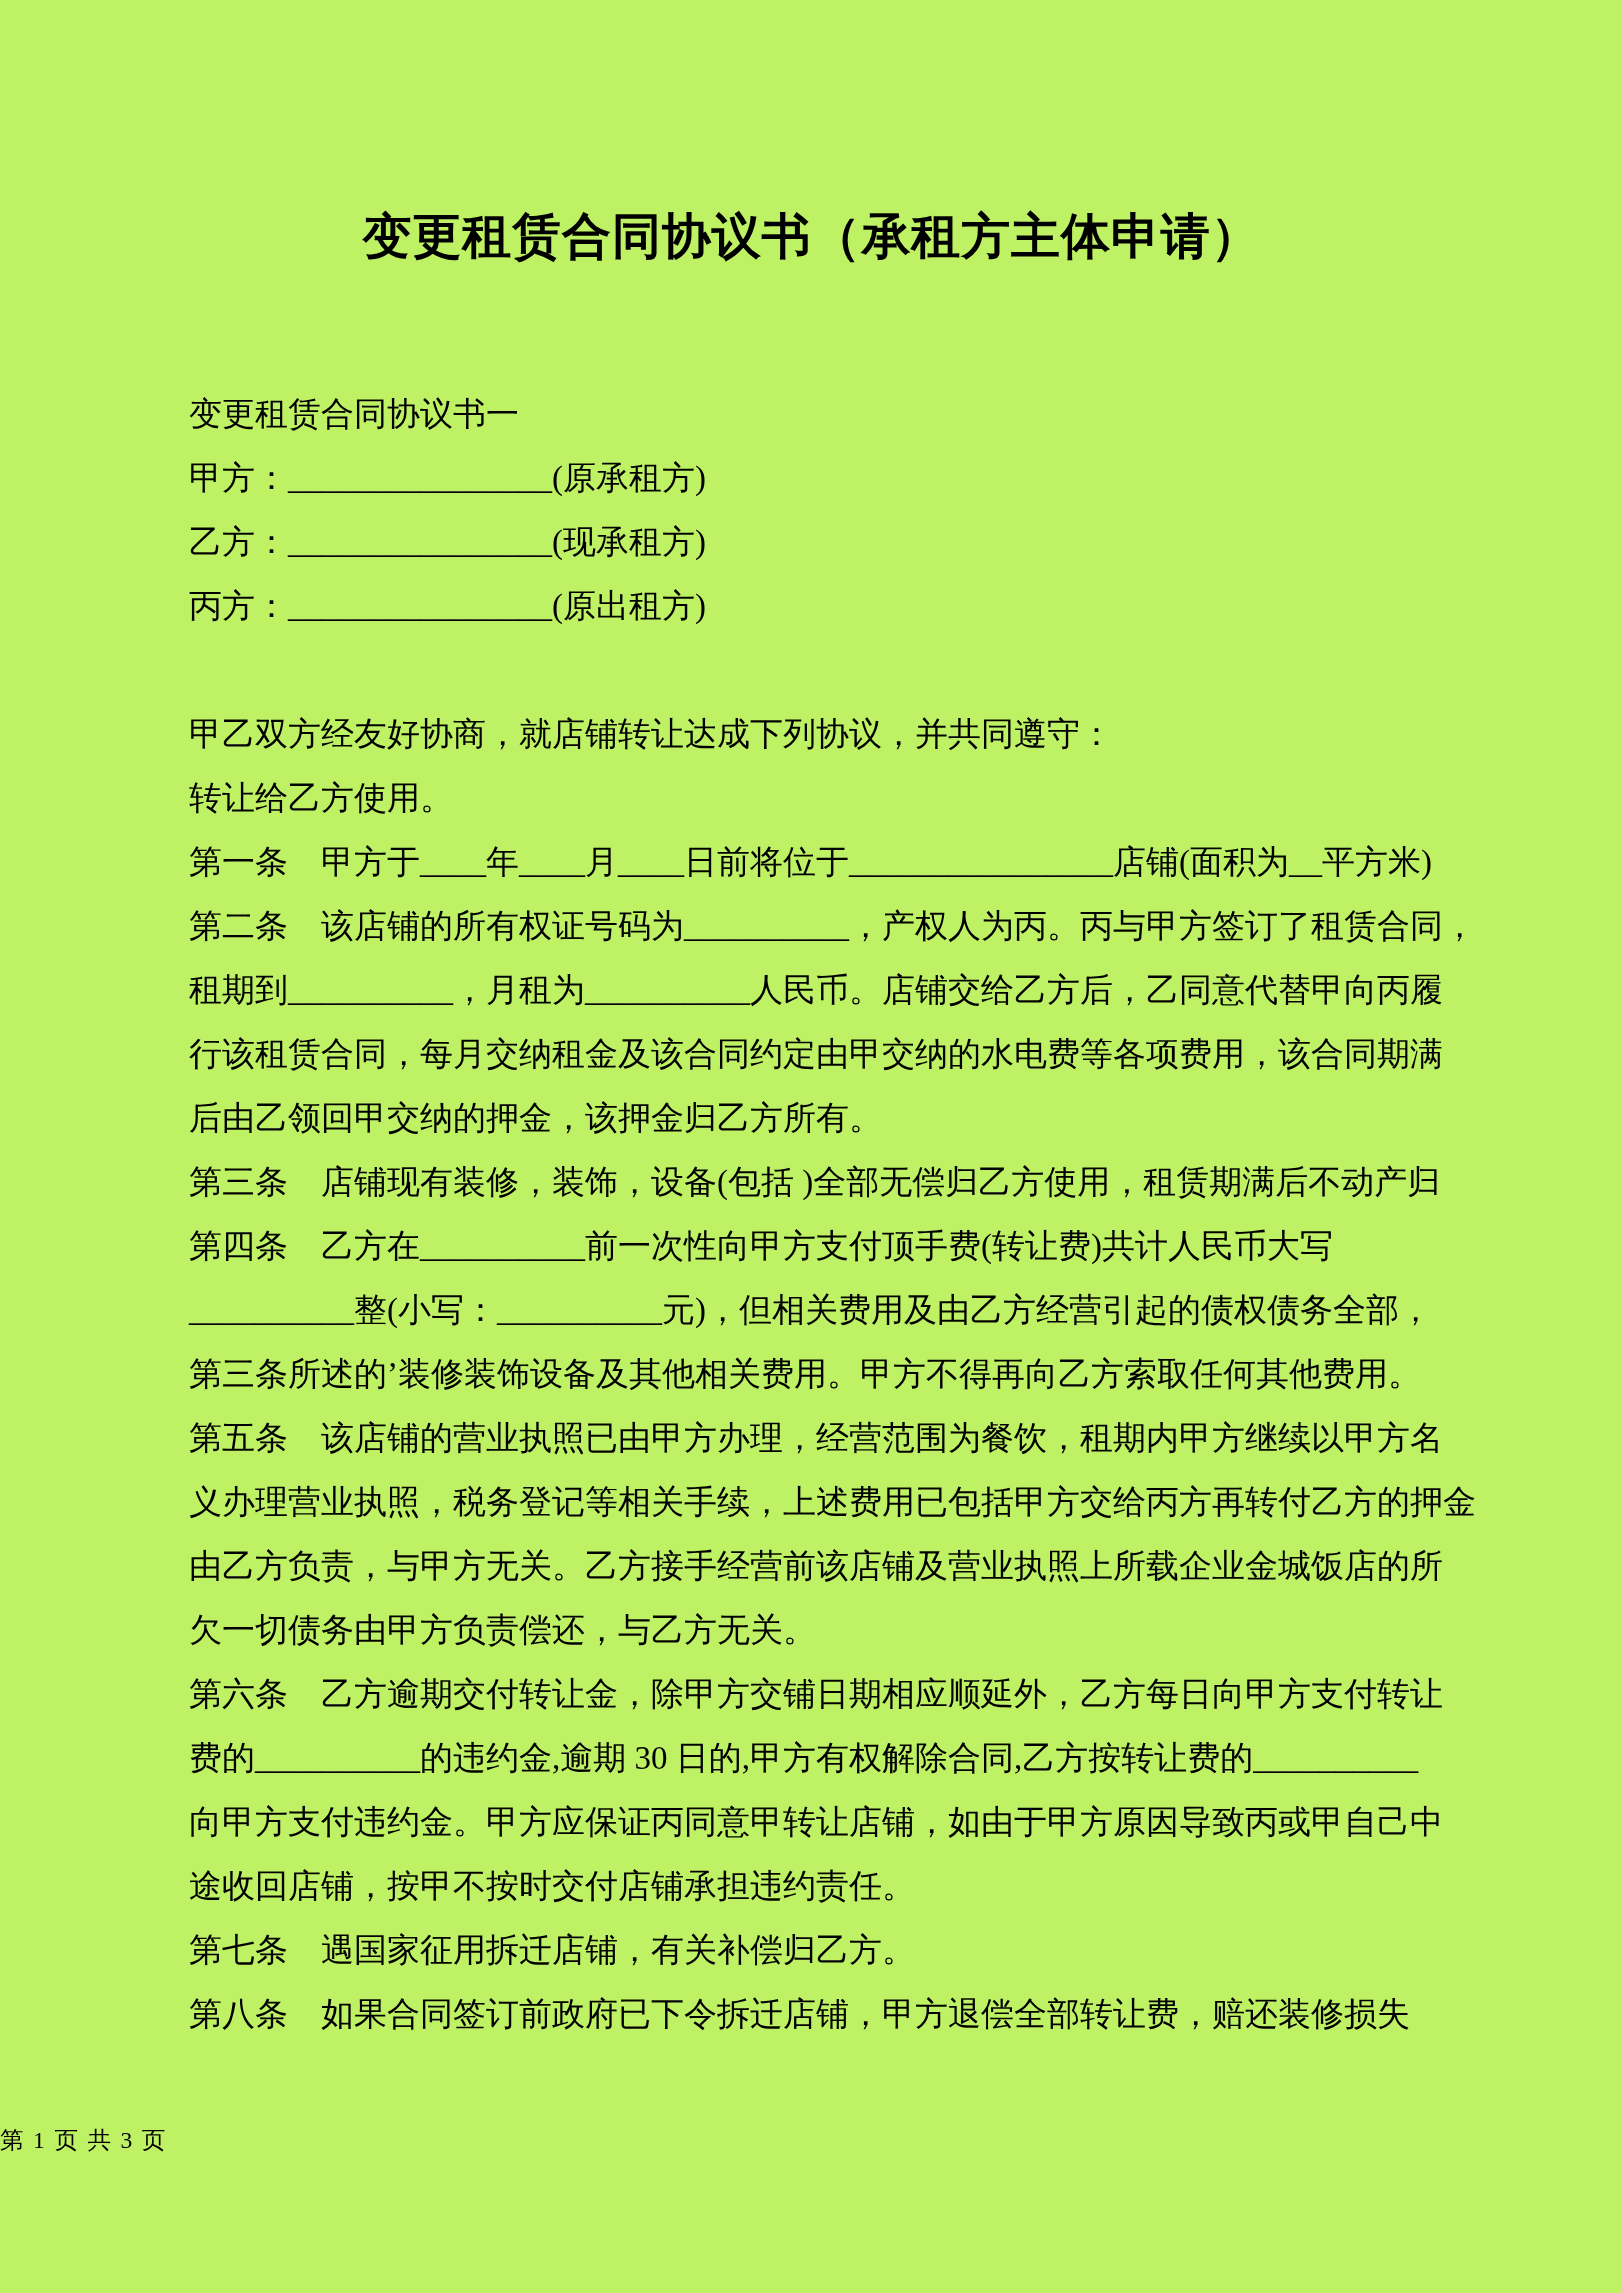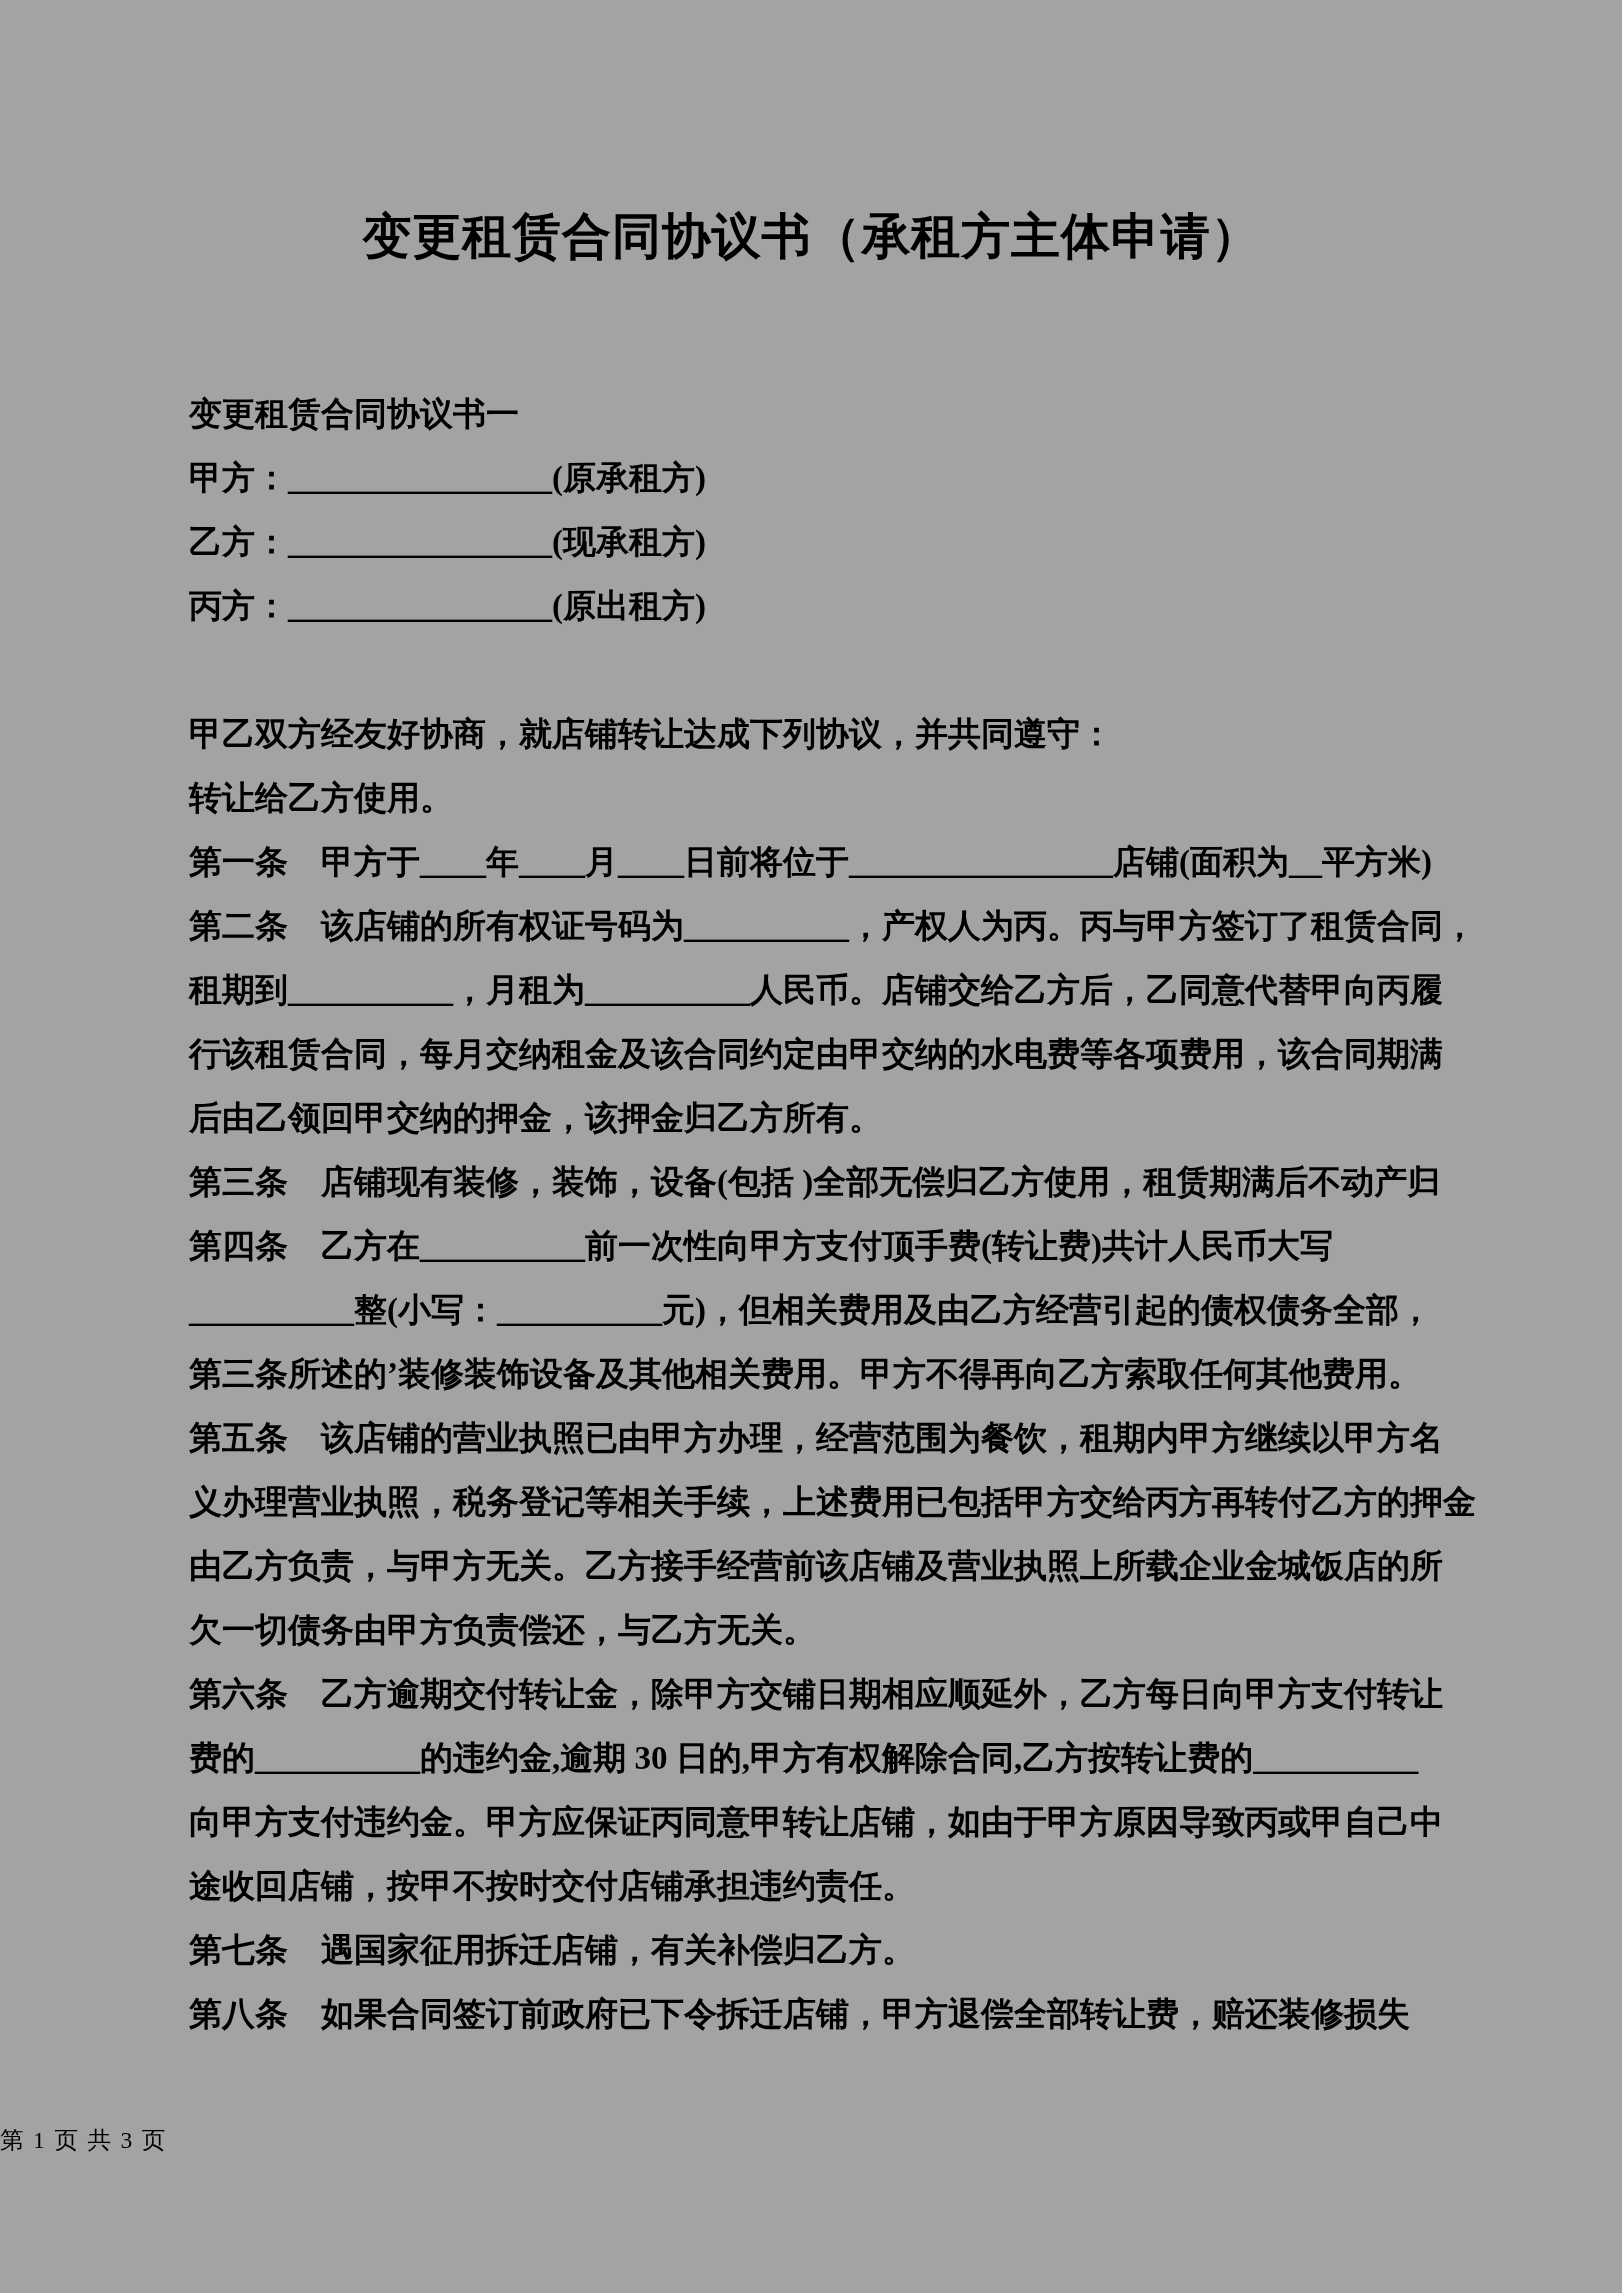--- a/index.html
+++ b/index.html
@@ -10,21 +10,21 @@
   body {
     width: 1623px;
     height: 2294px;
     font-family: "Liberation Serif", "DejaVu Serif", serif;
     color: #000000;
   }
   .page {
     position: relative;
     width: 1623px;
     height: 2294px;
-    background: #a3a3a3;
+    background: #bef264;
     overflow: hidden;
   }
   .doc-title {
     position: absolute;
     top: 204px;
     left: 0;
     width: 1623px;
     margin: 0;
     text-align: center;
     font-size: 49px;
@@ -37,21 +37,20 @@
     top: 382px;
     left: 189px;
     width: 1259px;
     font-size: 33px;
     line-height: 64px;
   }
   .line {
     height: 64px;
     white-space: pre;
     overflow: visible;
-    font-weight: bold;
   }
   .doc-footer {
     position: absolute;
     top: 2124px;
     left: 0;
     width: 1623px;
     text-align: left;
     font-size: 23.6px;
     letter-spacing: 1.8px;
     white-space: pre;

